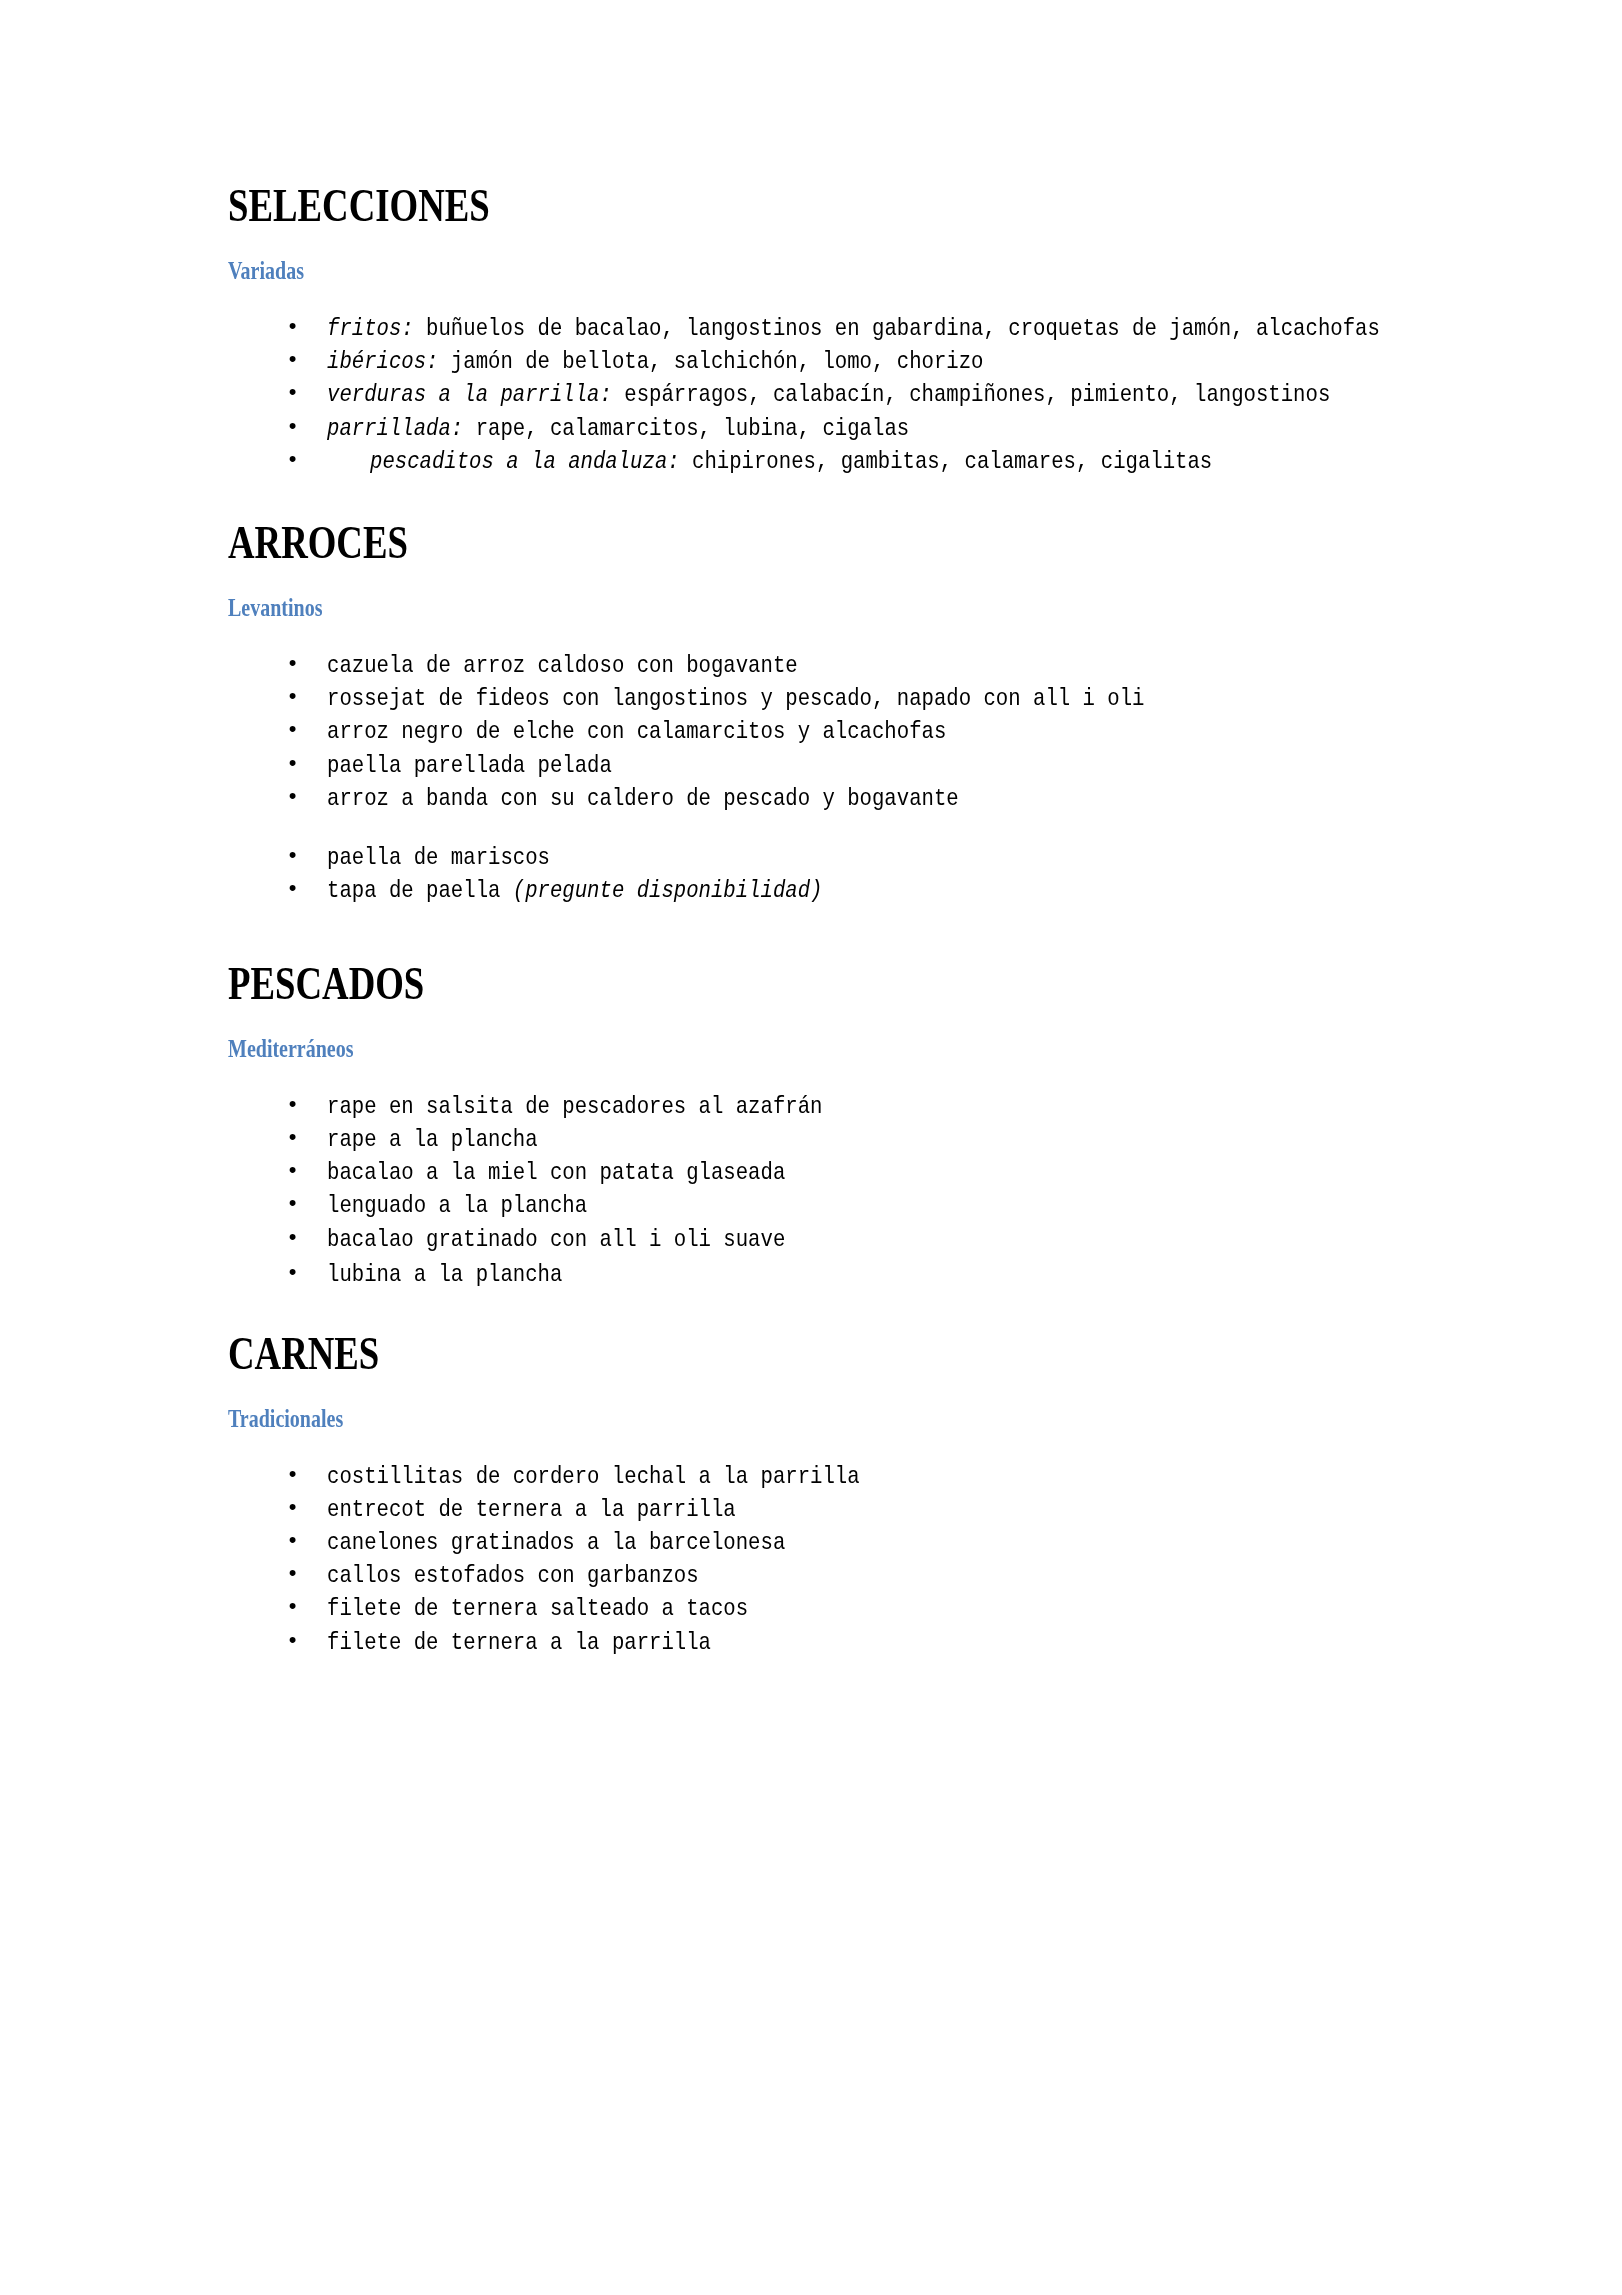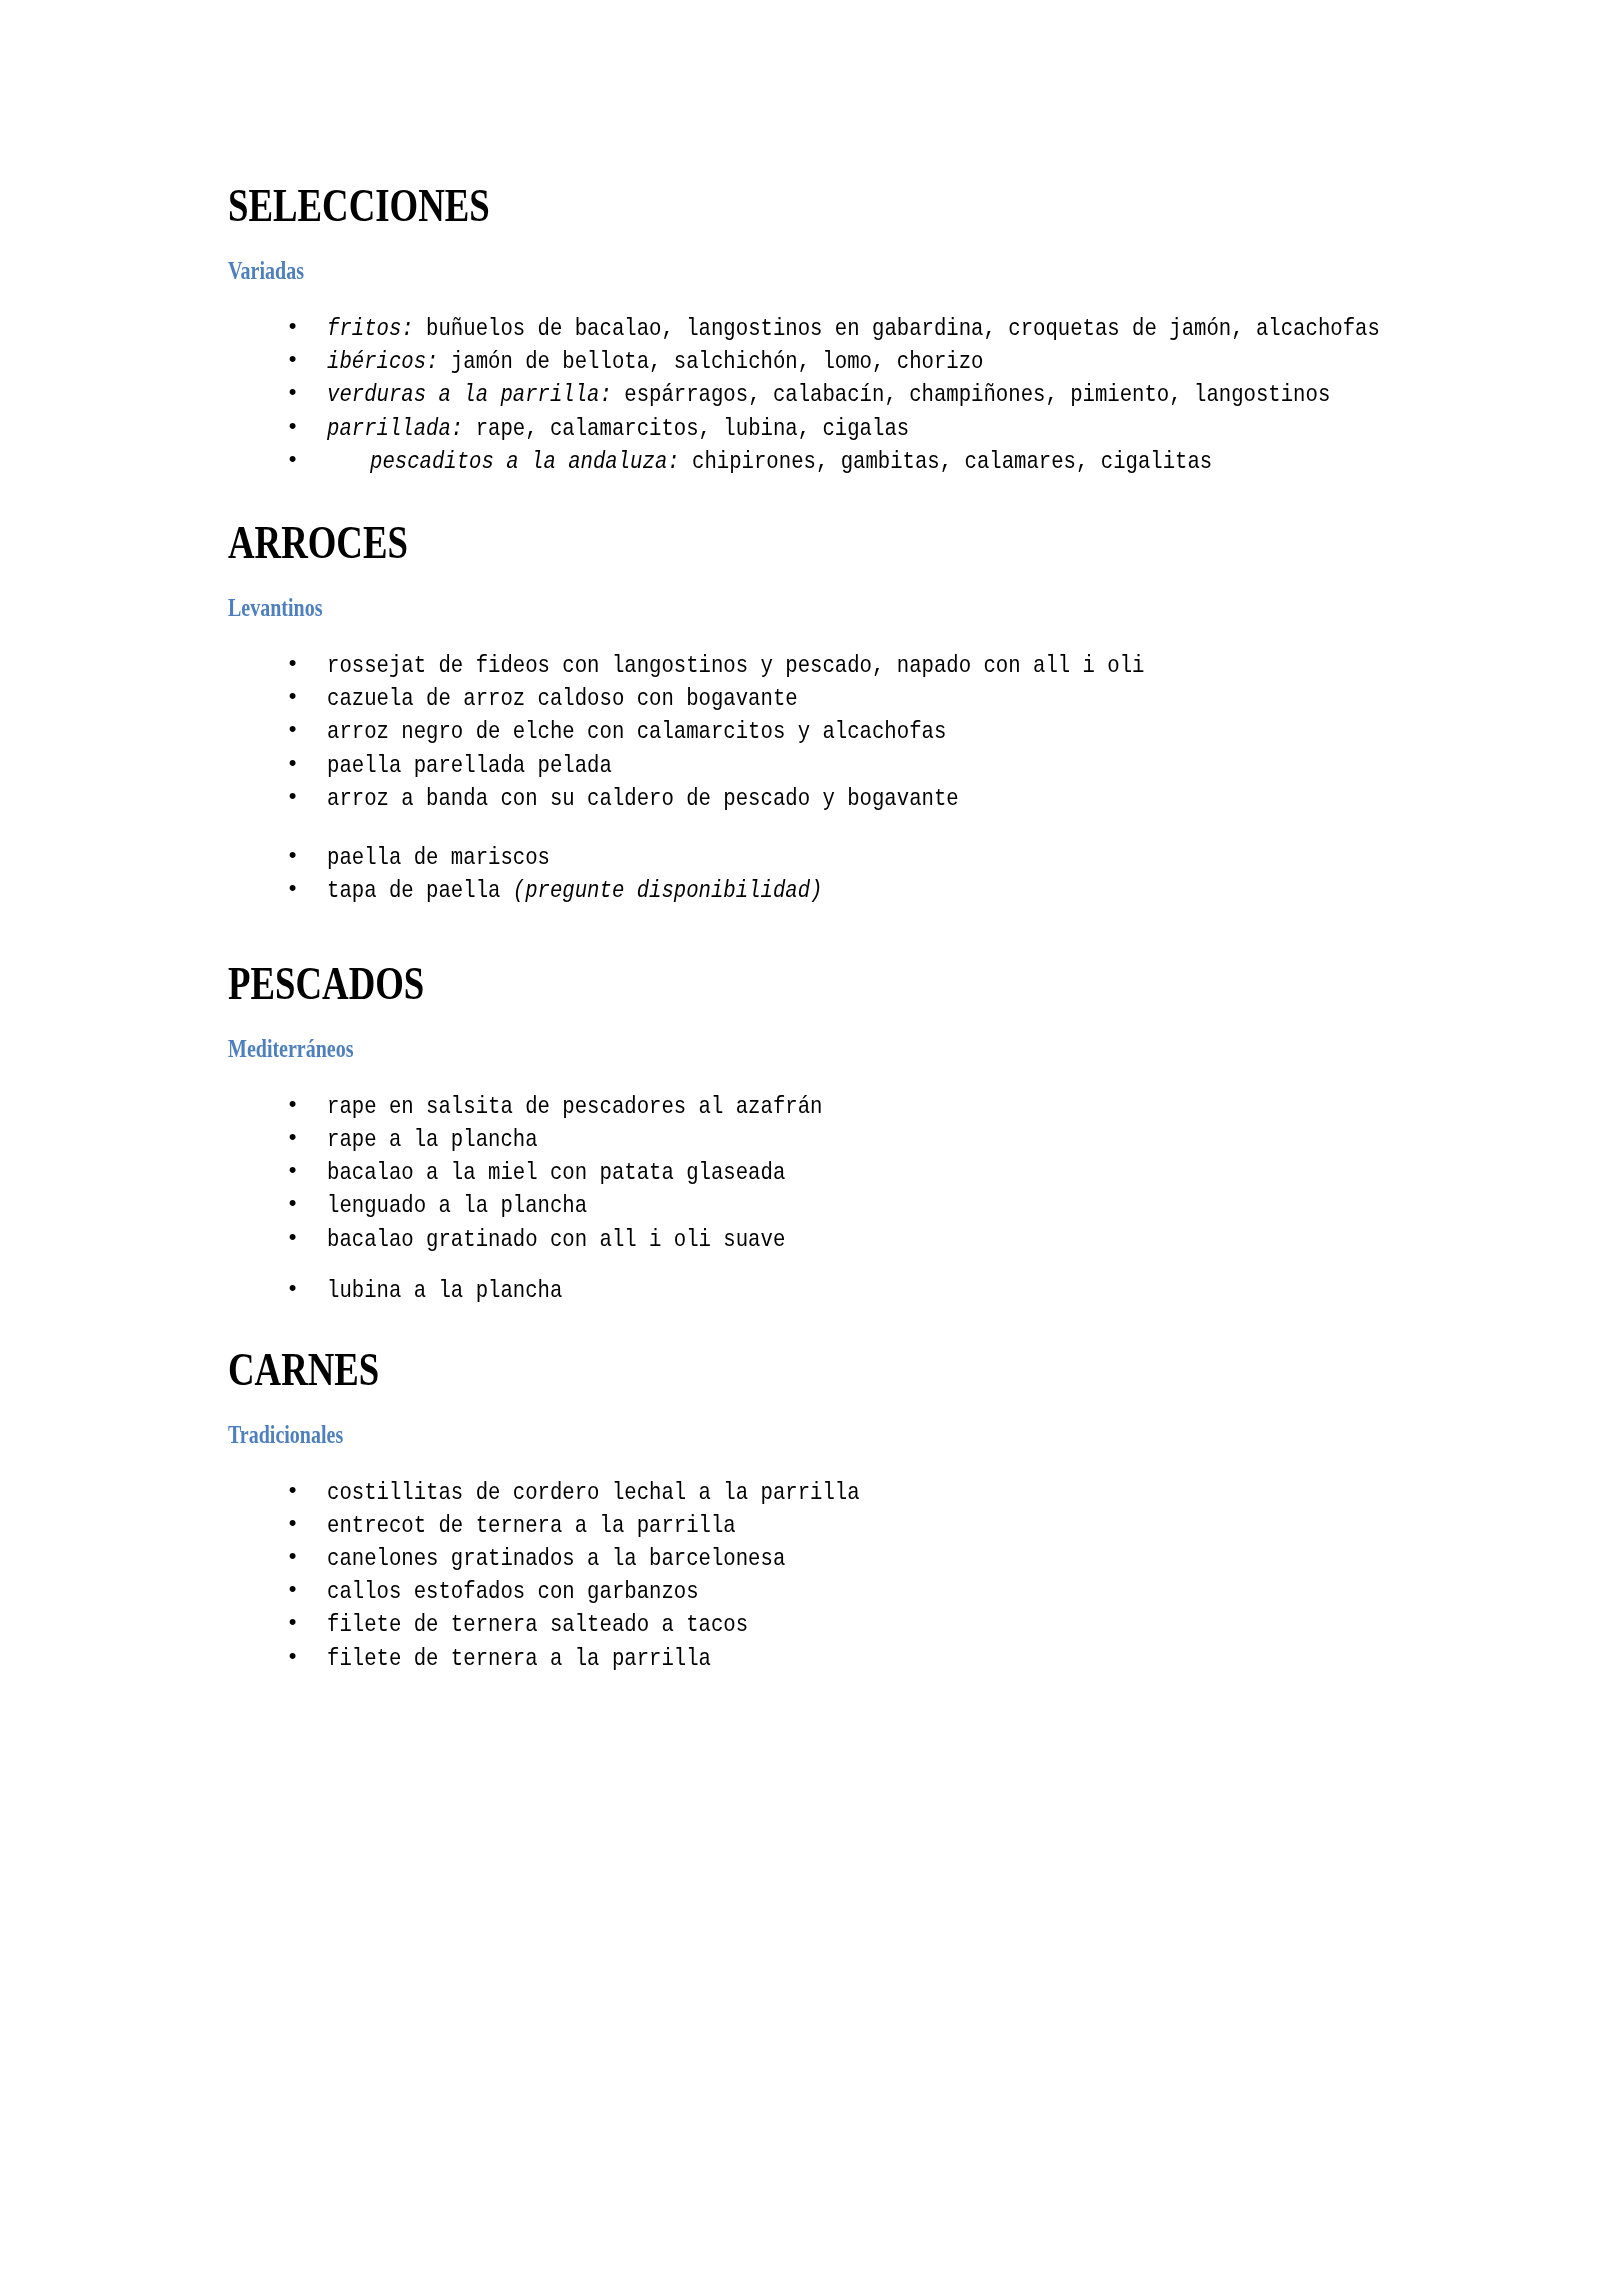--- a/index.html
+++ b/index.html
@@ -110,43 +110,43 @@
   </div>
 
   <div class="gap-list-title"></div>
 
   <div class="section">
     <h1 class="section-title">ARROCES</h1>
     <div class="gap-title-sub"></div>
     <h2 class="section-subtitle">Levantinos</h2>
     <div class="gap-sub-list"></div>
     <ul class="item-list">
+      <li style="margin-bottom: 9.2px;"><span class="txt"><span>cazuela de arroz caldoso con bogavante</span></span></li>
       <li style="margin-bottom: 9.2px;"><span class="txt"><span>rossejat de fideos con langostinos y pescado, napado con all i oli</span></span></li>
-      <li style="margin-bottom: 9.2px;"><span class="txt"><span>cazuela de arroz caldoso con bogavante</span></span></li>
       <li style="margin-bottom: 9.2px;"><span class="txt"><span>arroz negro de elche con calamarcitos y alcachofas</span></span></li>
       <li style="margin-bottom: 9.2px;"><span class="txt"><span>paella parellada pelada</span></span></li>
       <li style="margin-bottom: 9.2px;"><span class="txt"><span>arroz a banda con su caldero de pescado y bogavante</span></span></li>
       <li style="margin-bottom: 9.2px; margin-top: 35px;"><span class="txt"><span>paella de mariscos</span></span></li>
       <li style="margin-bottom: 21px;"><span class="txt"><span>tapa de paella </span><em>(pregunte disponibilidad)</em></span></li>
     </ul>
   </div>
 
   <div class="gap-list-title"></div>
 
   <div class="section">
     <h1 class="section-title">PESCADOS</h1>
     <div class="gap-title-sub"></div>
     <h2 class="section-subtitle">Mediterráneos</h2>
     <div class="gap-sub-list"></div>
     <ul class="item-list">
       <li style="margin-bottom: 9.2px;"><span class="txt"><span>rape en salsita de pescadores al azafrán</span></span></li>
       <li style="margin-bottom: 9.2px;"><span class="txt"><span>rape a la plancha</span></span></li>
       <li style="margin-bottom: 9.2px;"><span class="txt"><span>bacalao a la miel con patata glaseada</span></span></li>
       <li style="margin-bottom: 9.2px;"><span class="txt"><span>lenguado a la plancha</span></span></li>
-      <li style="margin-bottom: 27px;"><span class="txt"><span>bacalao gratinado con all i oli suave</span></span></li>
+      <li style="margin-bottom: 11px;"><span class="txt"><span>bacalao gratinado con all i oli suave</span></span></li>
       <li style="margin-bottom: 7px;"><span class="txt"><span>lubina a la plancha</span></span></li>
     </ul>
   </div>
 
   <div class="gap-list-title"></div>
 
   <div class="section">
     <h1 class="section-title">CARNES</h1>
     <div class="gap-title-sub"></div>
     <h2 class="section-subtitle">Tradicionales</h2>

